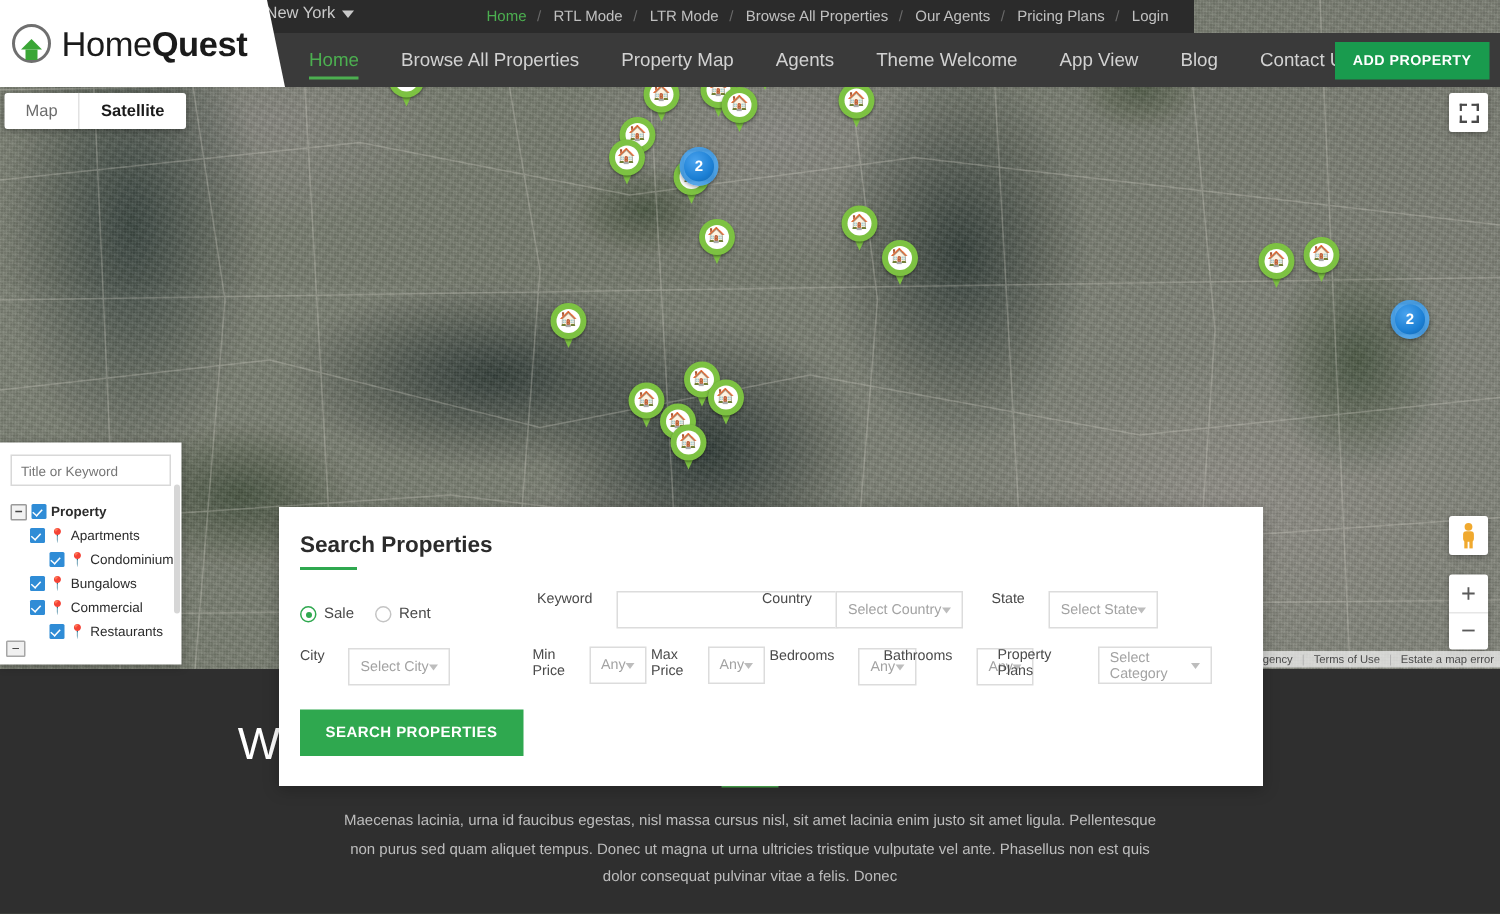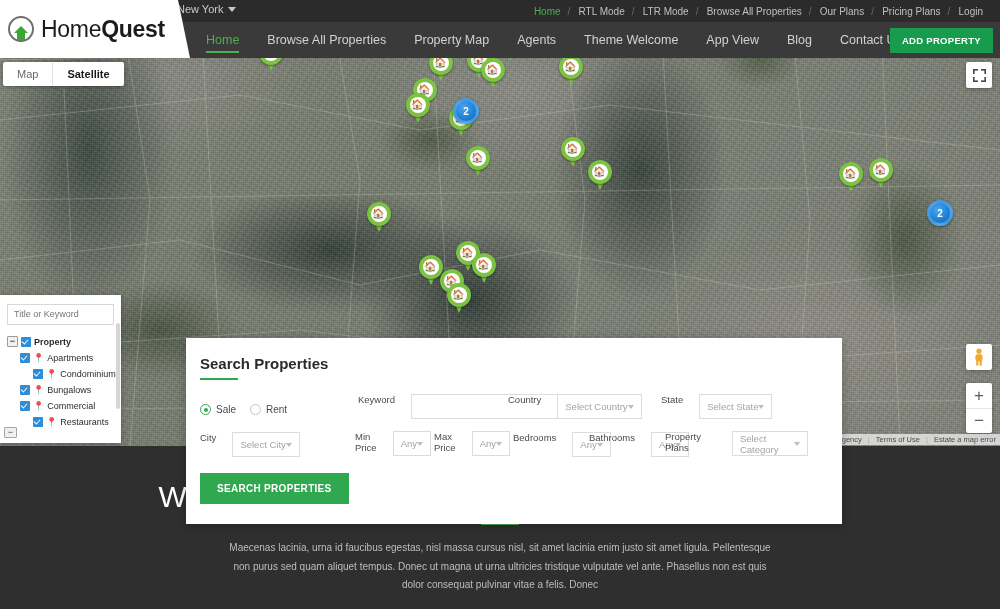--- a/index.html
+++ b/index.html
@@ -88,21 +88,21 @@
     background: radial-gradient(circle at 38% 32%, #4aa3ee 0%, #1b7fd4 62%, #0f63ad 100%);
     border: 3px solid rgba(110,180,235,.55);
     display: flex; align-items: center; justify-content: center;
     color: #fff; font-size: 10px; font-weight: bold;
     box-shadow: 0 1px 3px rgba(0,0,0,.4);
     cursor: pointer;
   }
 
   
   .topbar {
-    position: absolute; left: 0; top: 0; width: 1000px; height: 22px;
+    position: absolute; left: 0; top: 0; width: 796px; height: 22px;
     background: #2b2b2b; z-index: 40;
   }
   .topbar-loc {
     position: absolute; left: 177px; top: 3px;
     color: #c9c9c9; font-size: 11px;
     display: flex; align-items: center; gap: 5px; cursor: pointer;
   }
   .caret-down {
     width: 0; height: 0; border-left: 4px solid transparent;
     border-right: 4px solid transparent; border-top: 5px solid #c9c9c9;
@@ -526,21 +526,21 @@
   <div class="topbar">
     <div class="topbar-loc">
       <span>New York</span>
       <i class="caret-down"></i>
     </div>
     <div class="topbar-links" id="topbar-links">
         <a href="#" class="active">Home</a>
         <a href="#">RTL Mode</a>
         <a href="#">LTR Mode</a>
         <a href="#">Browse All Properties</a>
-        <a href="#">Our Plans</a>
+        <a href="#">Our Agents</a>
         <a href="#">Pricing Plans</a>
         <a href="#">Login</a>
       </div>
   </div>
 
   <div class="header"></div>
 
   <div class="mainnav" id="mainnav">
       <a href="#" class="active">Home</a>
       <a href="#">Browse All Properties</a>

